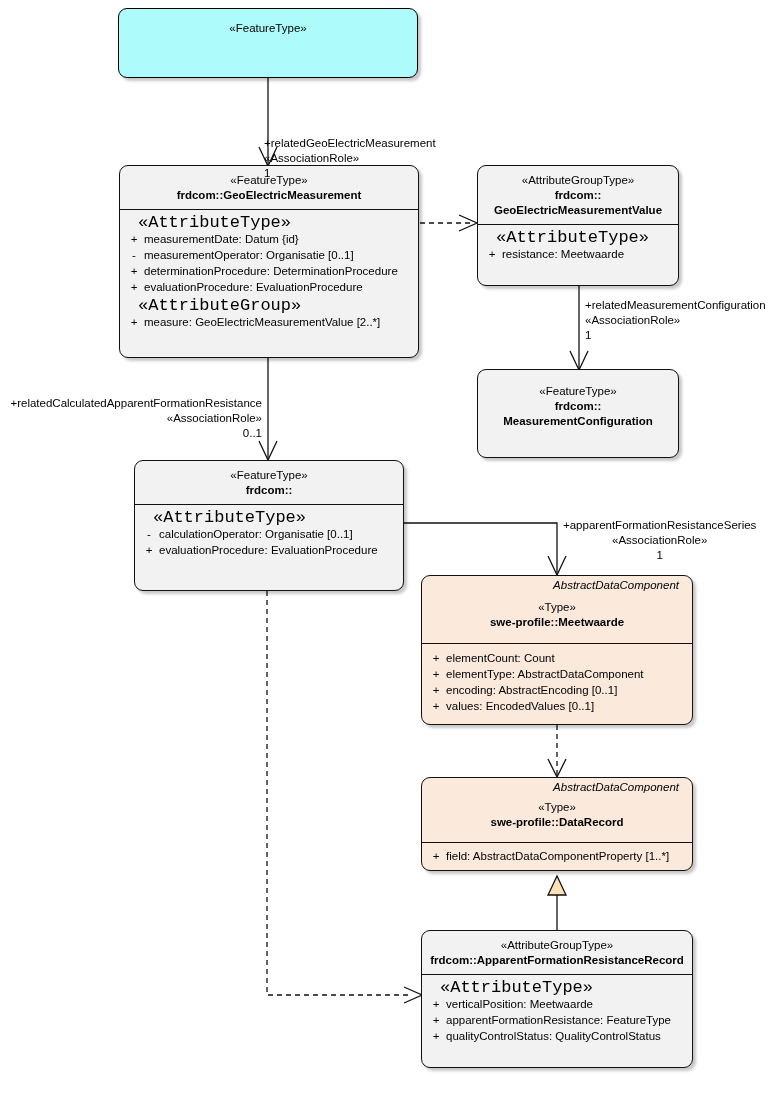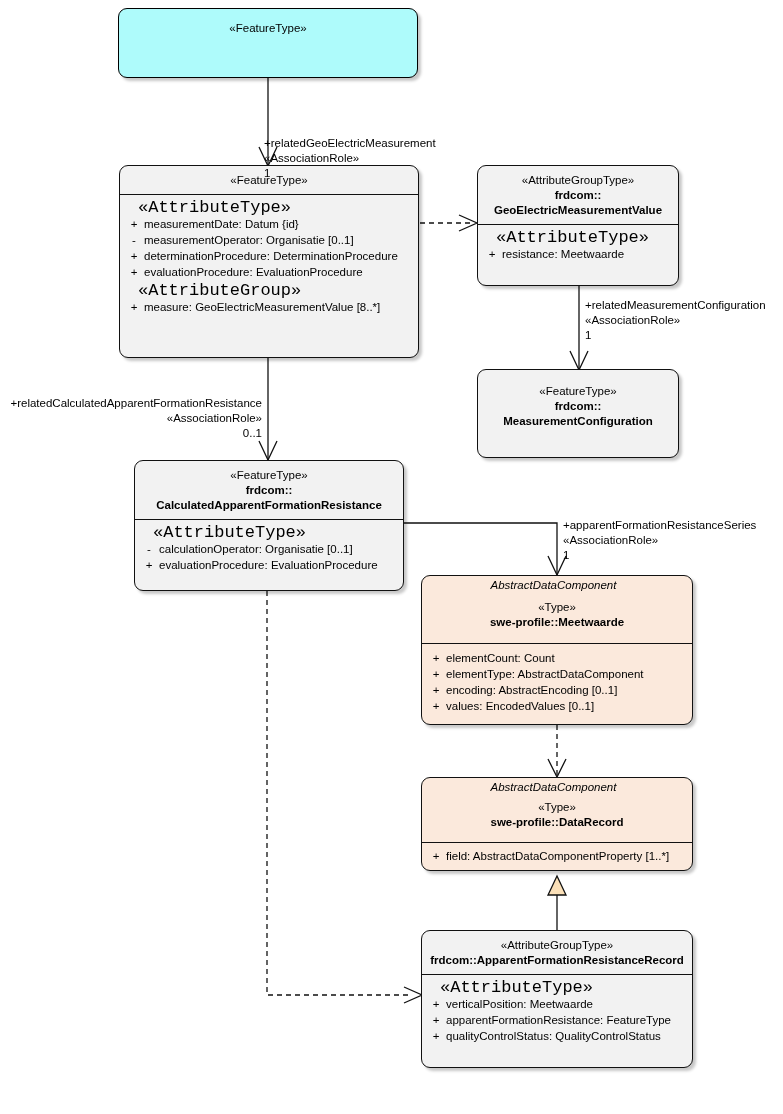--- a/index.html
+++ b/index.html
@@ -24,21 +24,21 @@
   .uml-class.peach{background:#fbe9dc;}
   .uml-class.grey{background:#f2f2f2;}
 
   .hdr{
     padding:5px 6px 6px 6px;
     text-align:center;
     line-height:15px;
   }
   .abstract-tag{
     display:block;
-    text-align:center;
+    text-align:right;
     font-style:italic;
     font-size:11.5px;
     padding:2px 7px 0 0;
     line-height:14px;
   }
   .stereo{
     display:block;
     font-size:11.5px;
     line-height:15px;
     white-space:nowrap;
@@ -120,20 +120,21 @@
 
   <div class="uml-class cyan" style="left:118px;top:8px;width:300px;height:70px;">
     <div class="hdr" style="padding-top:12px;">
       <span class="stereo">«FeatureType»</span>
     </div>
   </div>
 
   <div class="uml-class grey" style="left:119px;top:165px;width:300px;height:193px;">
     <div class="hdr" style="padding-top:7px;">
       <span class="stereo">«FeatureType»</span>
+      <span class="cname">frdcom::GeoElectricMeasurement</span>
     </div>
     <div class="divider"></div>
     <div class="compartment">
       <div class="grp">«AttributeType»</div>
       <div class="attr">
         <span class="vis">+</span>
         <span class="txt">measurementDate: Datum {id}</span>
       </div>
       <div class="attr">
         <span class="vis">-</span>
@@ -143,21 +144,21 @@
         <span class="vis">+</span>
         <span class="txt">determinationProcedure: DeterminationProcedure</span>
       </div>
       <div class="attr">
         <span class="vis">+</span>
         <span class="txt">evaluationProcedure: EvaluationProcedure</span>
       </div>
       <div class="grp" style="padding-top:3px;">«AttributeGroup»</div>
       <div class="attr">
         <span class="vis">+</span>
-        <span class="txt">measure: GeoElectricMeasurementValue [8..*]</span>
+        <span class="txt">measure: GeoElectricMeasurementValue [2..*]</span>
       </div>
     </div>
   </div>
 
   <div class="uml-class grey" style="left:477px;top:165px;width:202px;height:121px;">
     <div class="hdr" style="padding-top:7px;">
       <span class="stereo">«AttributeGroupType»</span>
       <span class="cname">frdcom::</span>
       <span class="cname">GeoElectricMeasurementValue</span>
     </div>
@@ -176,21 +177,20 @@
       <span class="stereo">«FeatureType»</span>
       <span class="cname">frdcom::</span>
       <span class="cname">MeasurementConfiguration</span>
     </div>
   </div>
 
   <div class="uml-class grey" style="left:134px;top:460px;width:270px;height:131px;">
     <div class="hdr" style="padding-top:7px;">
       <span class="stereo">«FeatureType»</span>
       <span class="cname">frdcom::</span>
-      <span class="cname">CalculatedApparentFormationResistance</span>
     </div>
     <div class="divider"></div>
     <div class="compartment">
       <div class="grp">«AttributeType»</div>
       <div class="attr">
         <span class="vis">-</span>
         <span class="txt">calculationOperator: Organisatie [0..1]</span>
       </div>
       <div class="attr">
         <span class="vis">+</span>
@@ -275,19 +275,19 @@
     <div>«AssociationRole»</div>
     <div>1</div>
   </div>
 
   <div class="edge-label r" style="left:-13px;top:396px;width:275px;">
     <div>+relatedCalculatedApparentFormationResistance</div>
     <div>«AssociationRole»</div>
     <div>0..1</div>
   </div>
 
-  <div class="edge-label" style="left:563px;top:518px;">
+  <div class="edge-label" style="left:563px;top:518px;text-align:center;">
     <div>+apparentFormationResistanceSeries</div>
     <div>«AssociationRole»</div>
     <div>1</div>
   </div>
 
 </div>
 
 </body></html>

